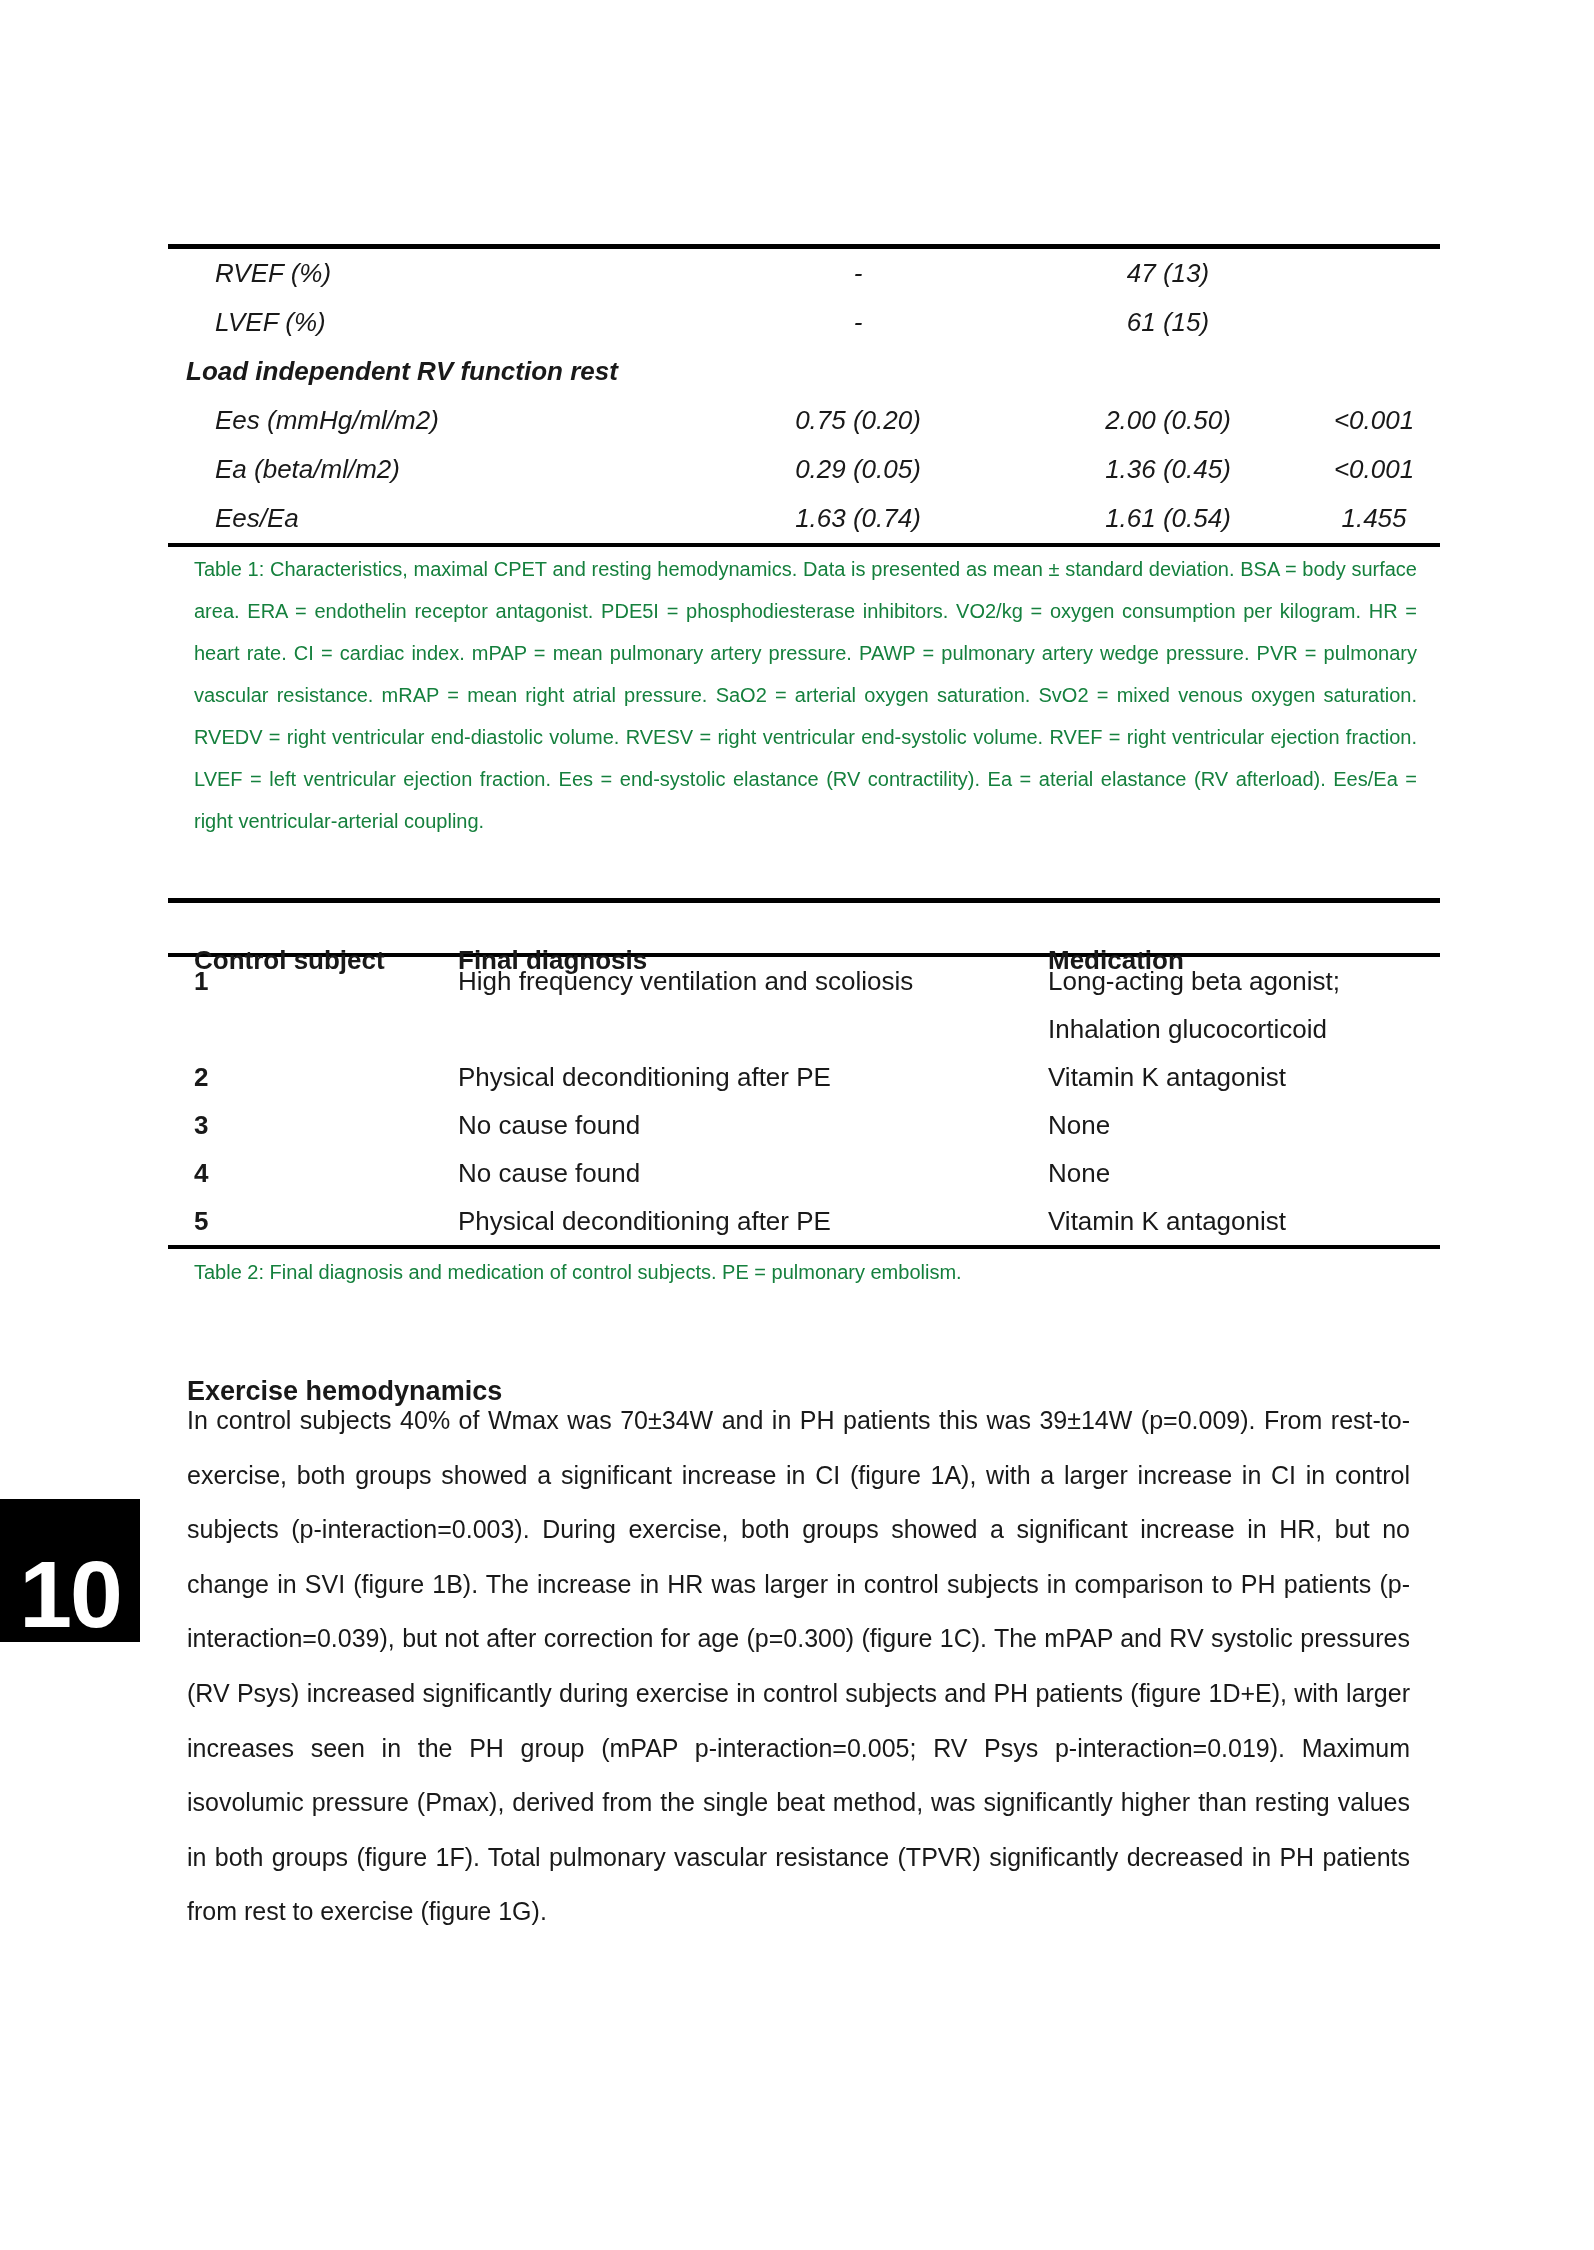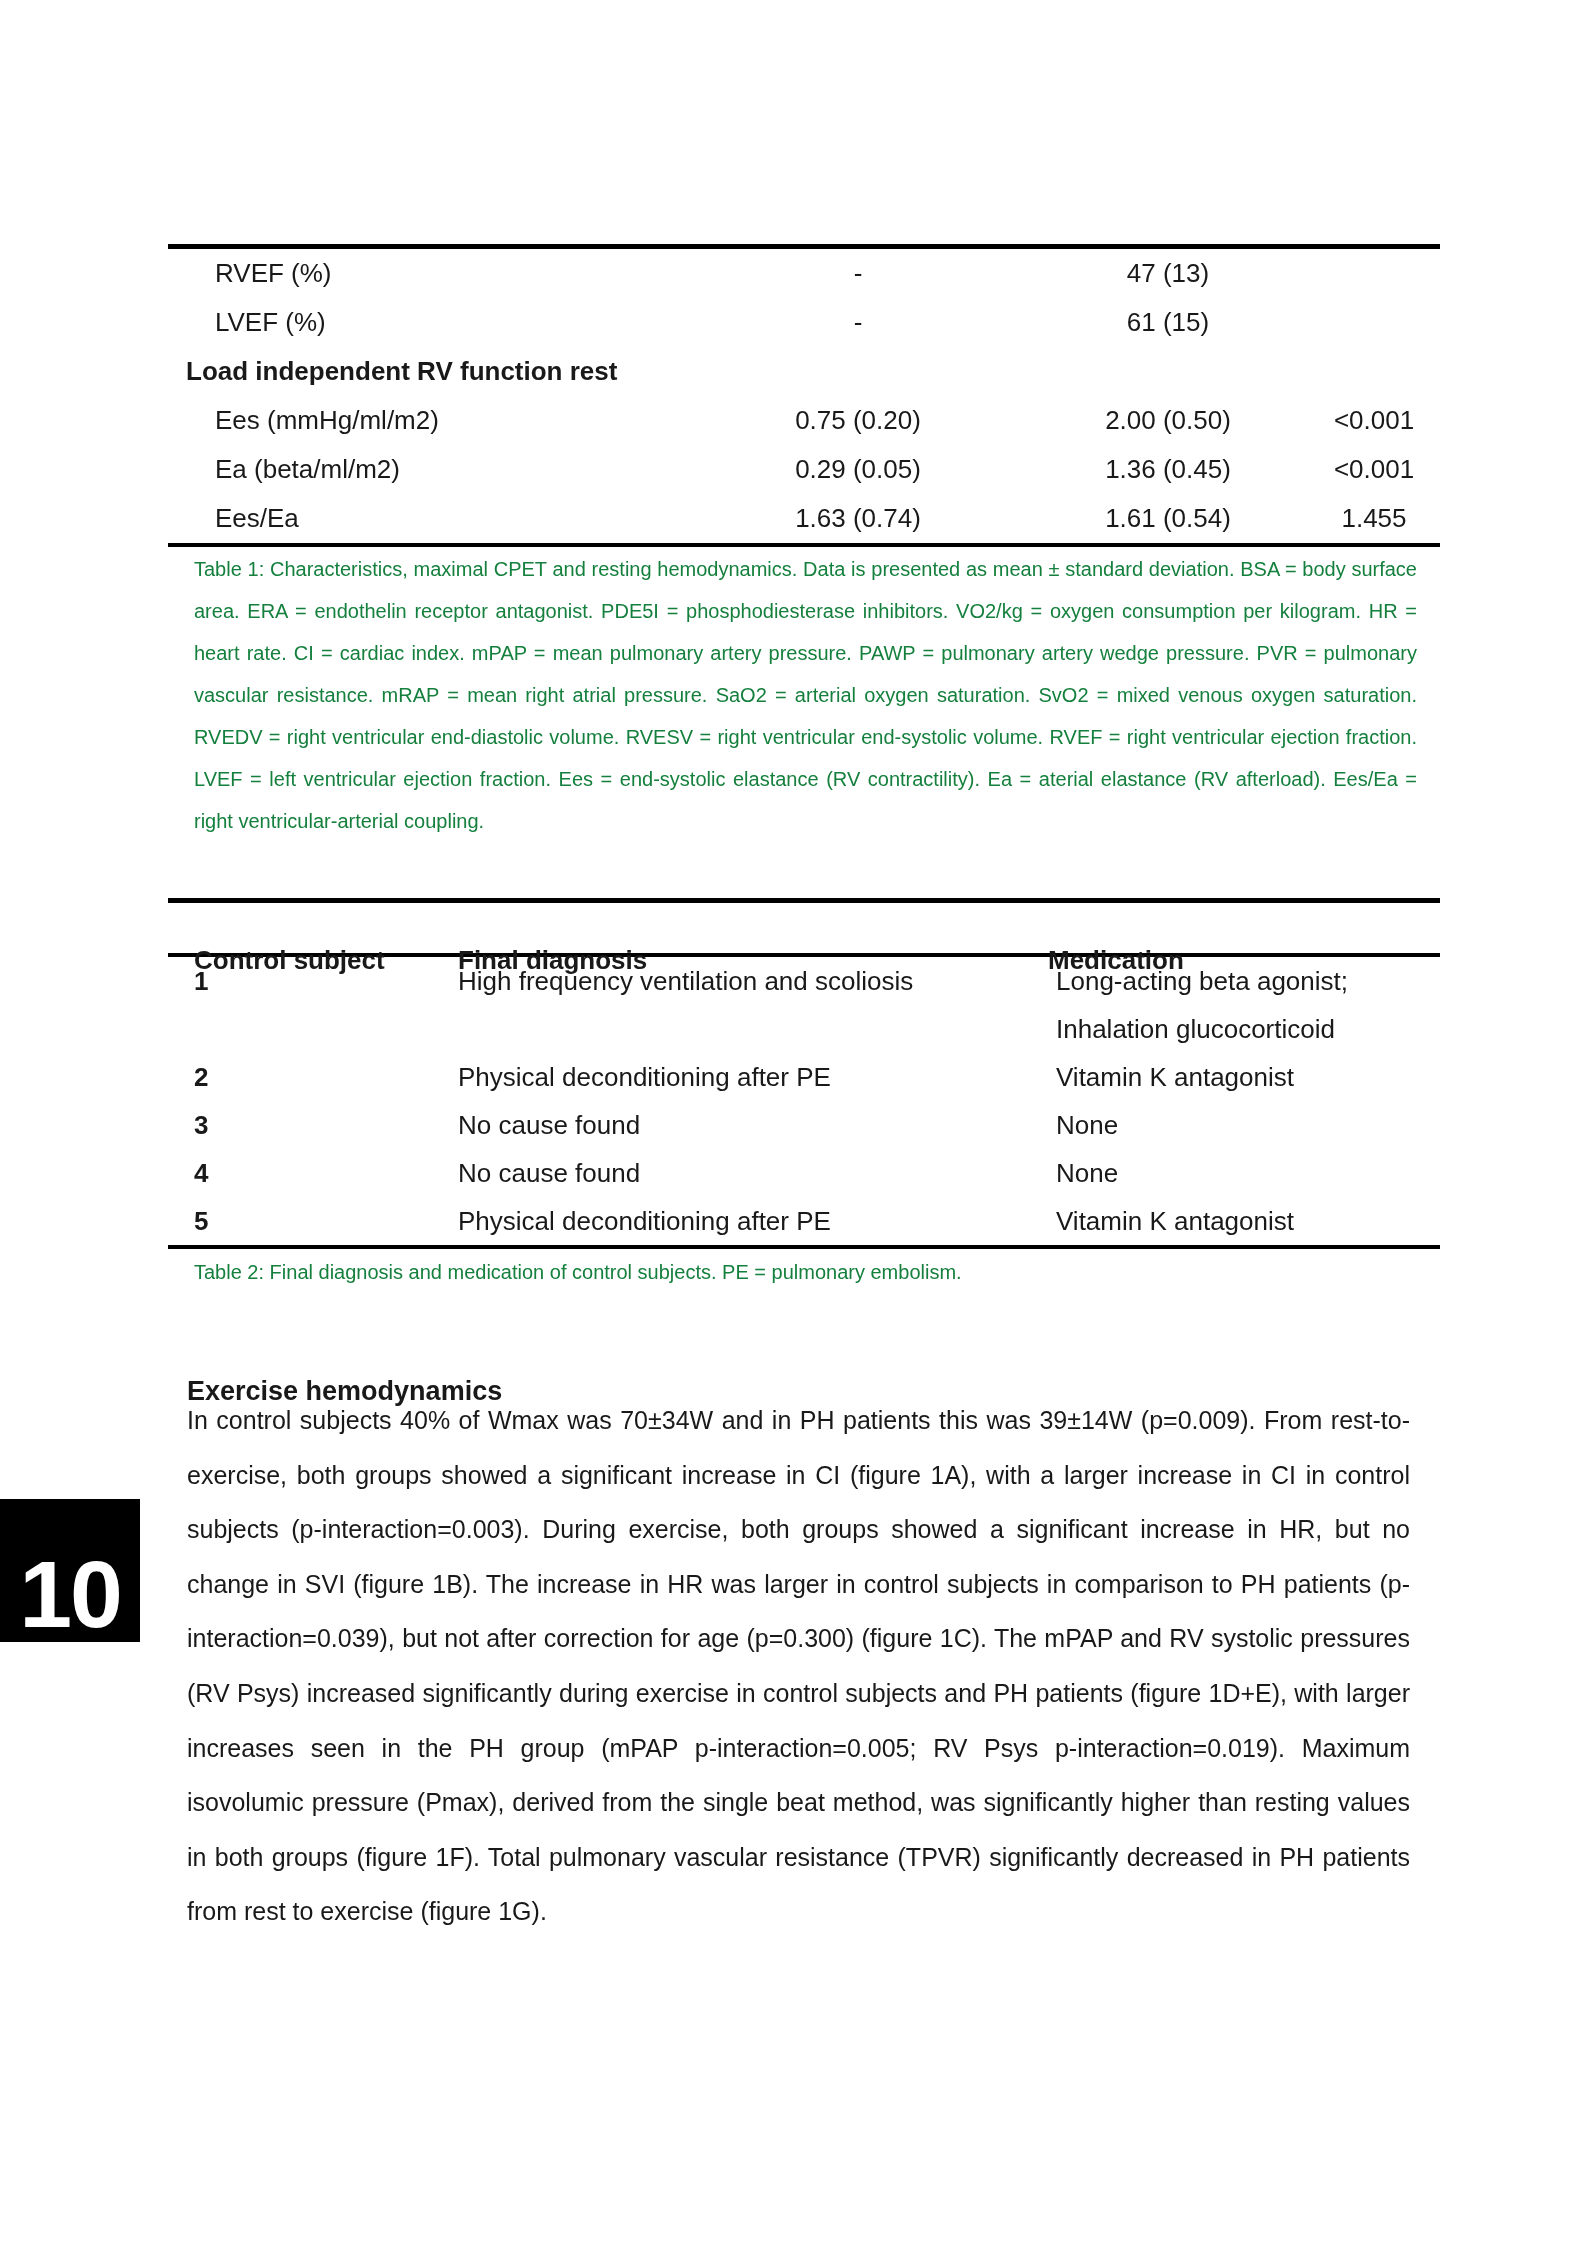--- a/index.html
+++ b/index.html
@@ -30,20 +30,21 @@
   }
 
   
   .table1 {
     position: absolute;
     left: 168px; top: 244px;
     width: 1272px;
     border-top: 5px solid #000;
     border-bottom: 4px solid #000;
     font-size: 26px;
+    font-style: italic;
   }
   .t1-row {
     display: grid;
     grid-template-columns: 520px 340px 280px 132px;
     height: 49px;
     align-items: center;
   }
   .t1-label { padding-left: 47px; white-space: nowrap; }
   .t1-row.bold-row .t1-label { padding-left: 18px; font-weight: bold; }
   .t1-val { text-align: center; white-space: nowrap; }
@@ -81,21 +82,21 @@
   .t2-header {
     border-bottom: 4px solid #000;
     height: 50px;
     align-items: center;
     font-weight: bold;
   }
   .t2-header > div { line-height: 50px; margin-top: 32px; }
   .t2-row { align-items: start; }
   .t2-row > div { line-height: 48px; min-height: 48px; }
   .t2-subject { padding-left: 26px; font-weight: bold; }
-  .t2-med-line { line-height: 48px; margin-left: 8px; }
+  .t2-med-line { line-height: 48px; }
 
   
   .section-heading {
     position: absolute;
     left: 187px; top: 1376px;
     font-size: 27px;
     font-weight: bold;
     white-space: nowrap;
   }
   .body-paragraph {

